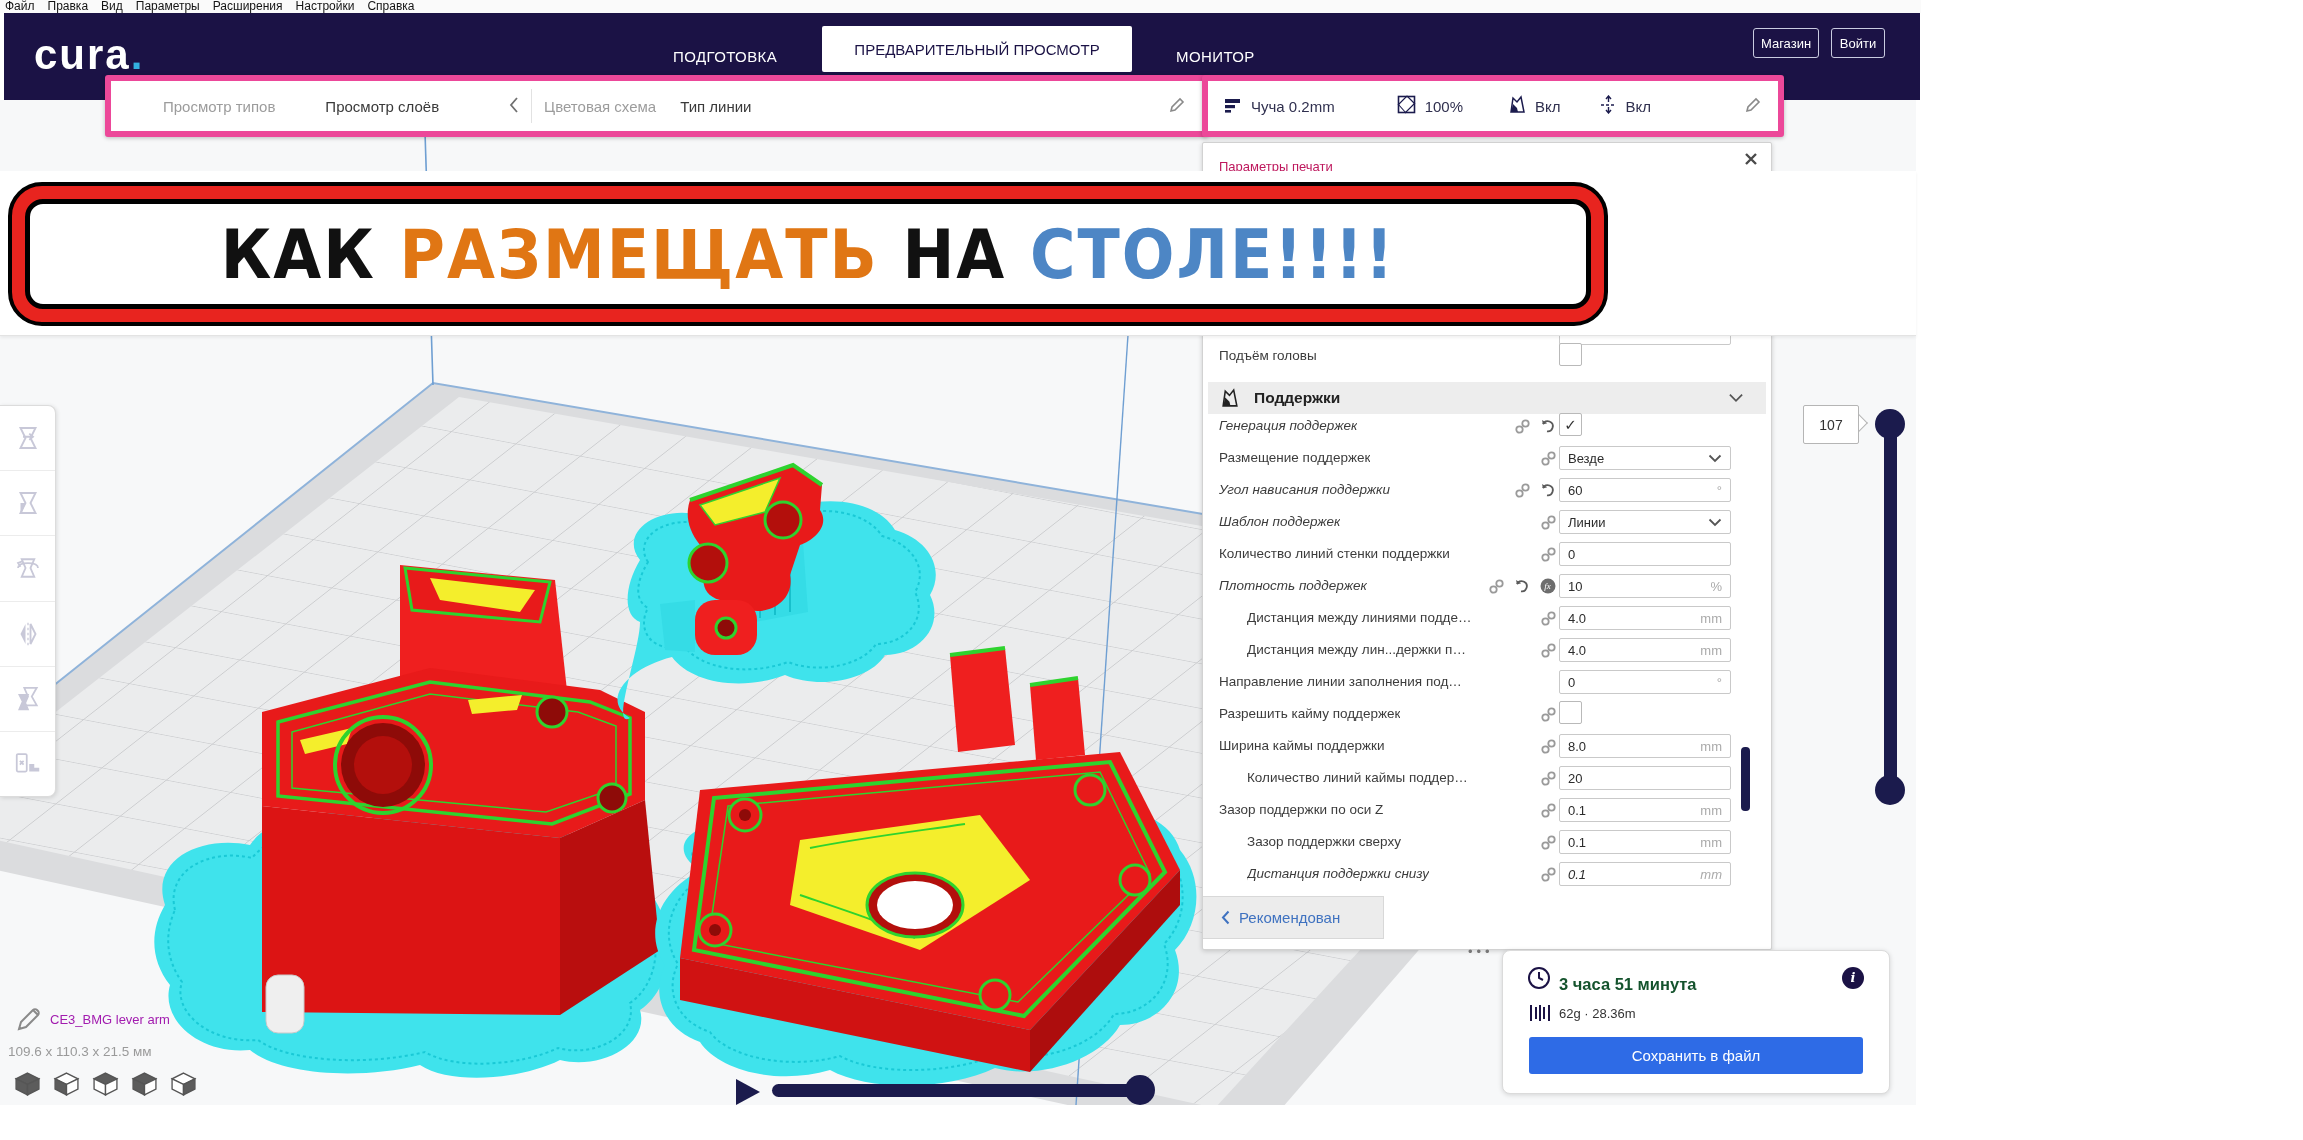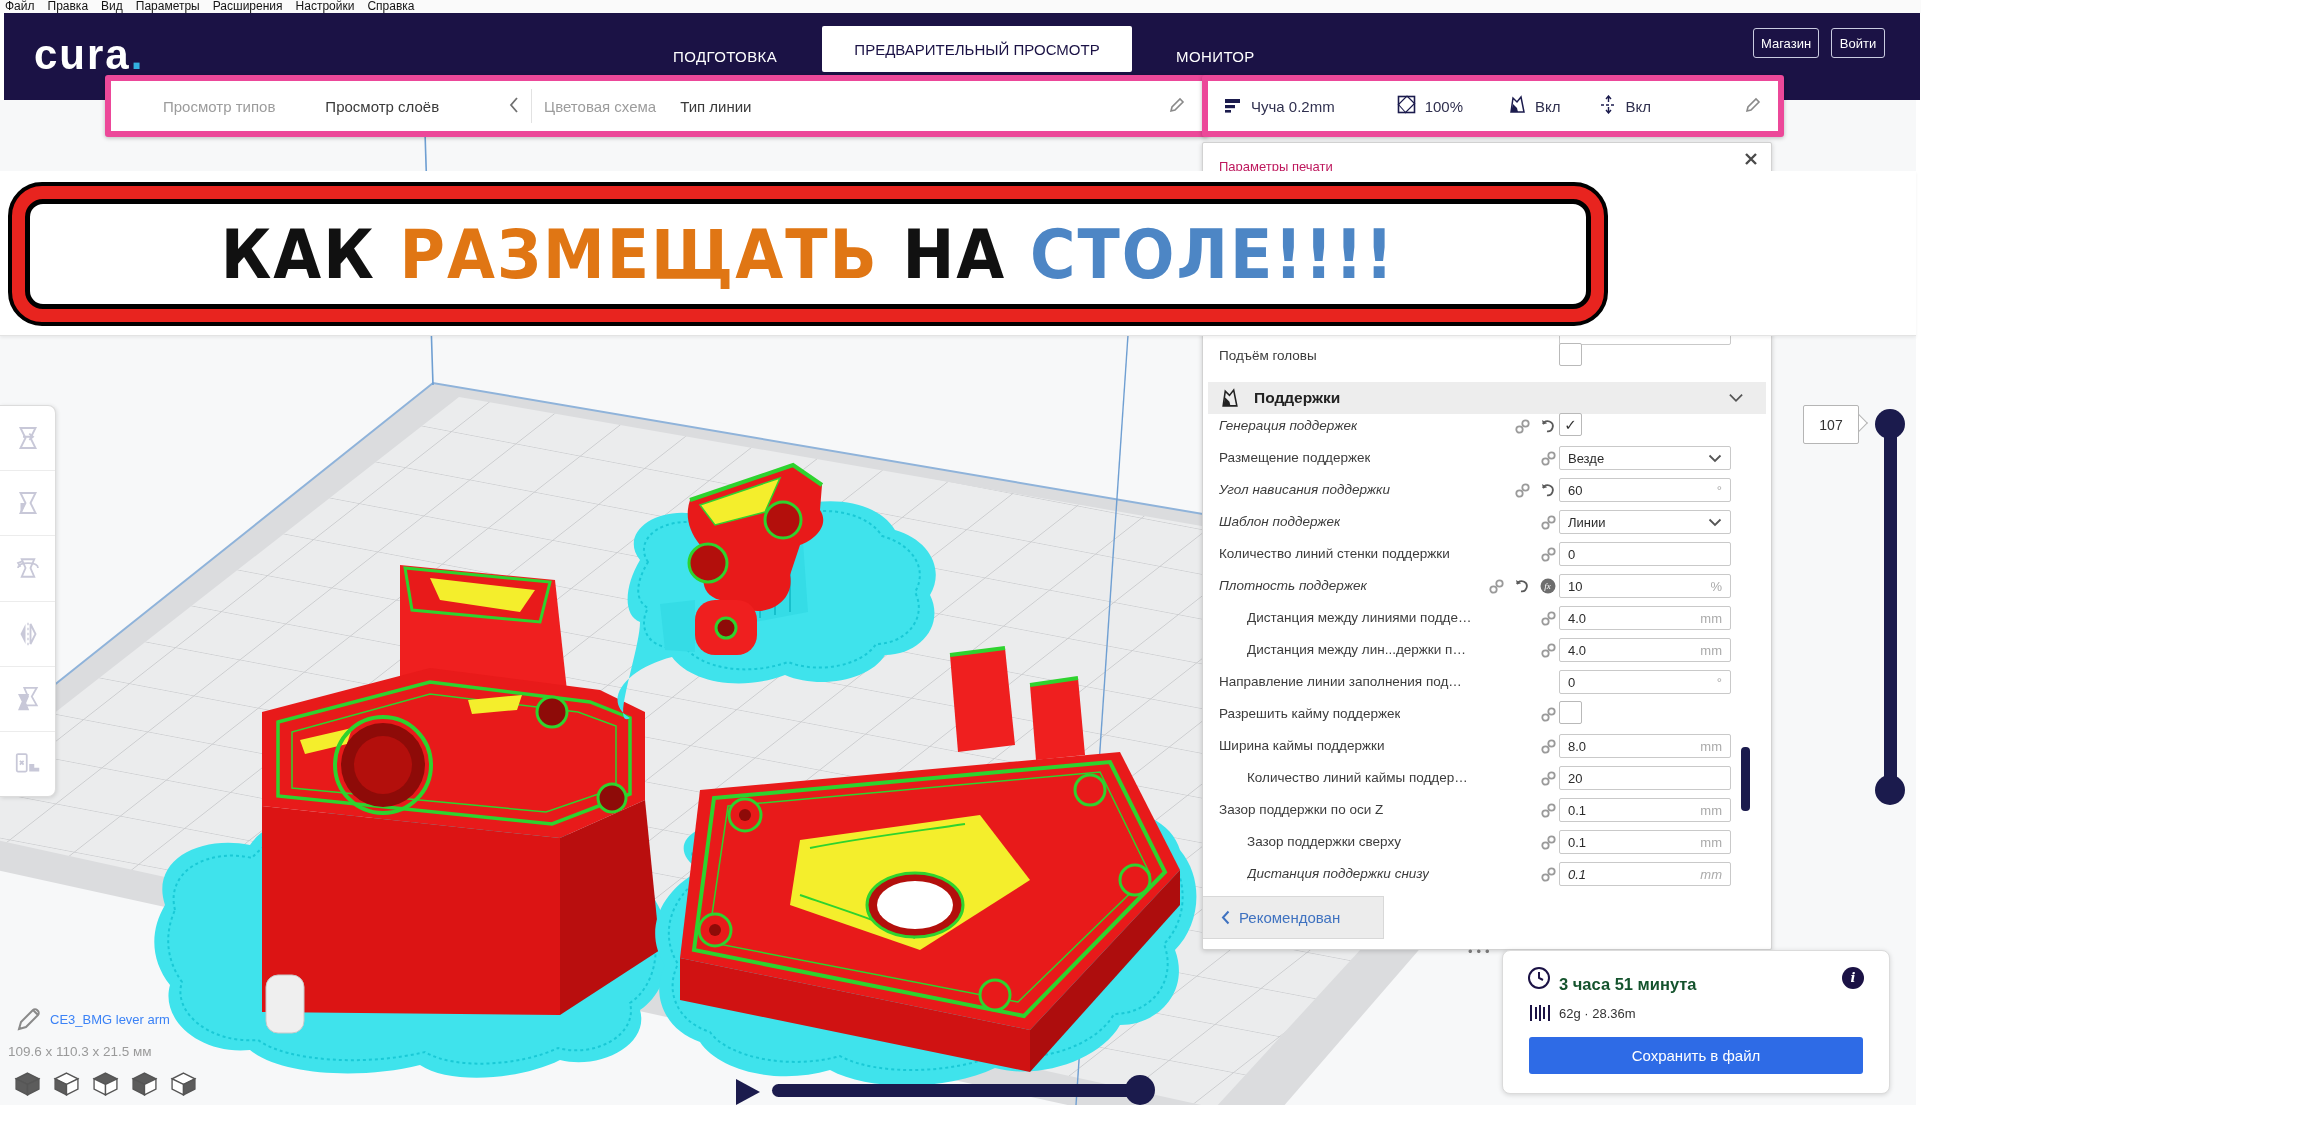--- a/index.html
+++ b/index.html
@@ -83,21 +83,21 @@
                    border-right:1px solid #b5b5b5;transform:rotate(45deg);z-index:6;}
   #layer-track{left:1884px;top:423px;width:13px;height:367px;background:#1b1b4d;border-radius:7px;z-index:5;}
   .knob{position:absolute;width:30px;height:30px;border-radius:50%;background:#1b1b4d;z-index:6;cursor:pointer;}
 
   
   #play-btn{left:736px;top:1079px;width:0;height:0;border-left:24px solid #1b1b4d;border-top:13px solid transparent;
             border-bottom:13px solid transparent;z-index:6;cursor:pointer;}
   #play-track{left:772px;top:1084px;width:376px;height:13px;background:#1b1b4d;border-radius:7px;z-index:5;}
 
   
-  #model-name{left:50px;top:1012px;font-size:13px;color:#3b82f6;z-index:6;}
+  #model-name{left:50px;top:1012px;font-size:13px;color:#a21caf;z-index:6;}
   #model-dims{left:8px;top:1044px;font-size:13.5px;color:#9a9a9a;z-index:6;}
   #viewcubes{left:14px;top:1072px;z-index:6;display:flex;gap:12px;}
   #viewcubes .vc{cursor:pointer;}
 
   
   #outcard{left:1502px;top:950px;width:386px;height:142px;background:#fff;border:1px solid #dbdbdb;border-radius:8px;
            box-shadow:0 1px 5px rgba(0,0,0,.15);z-index:6;}
   #out-time{position:absolute;left:56px;top:24px;font-size:16.5px;font-weight:bold;color:#14532d;}
   #out-mat{position:absolute;left:56px;top:55px;font-size:13px;color:#333;}
   #save-btn{position:absolute;left:26px;top:86px;width:334px;height:37px;background:#2e6be6;border:none;border-radius:3px;

